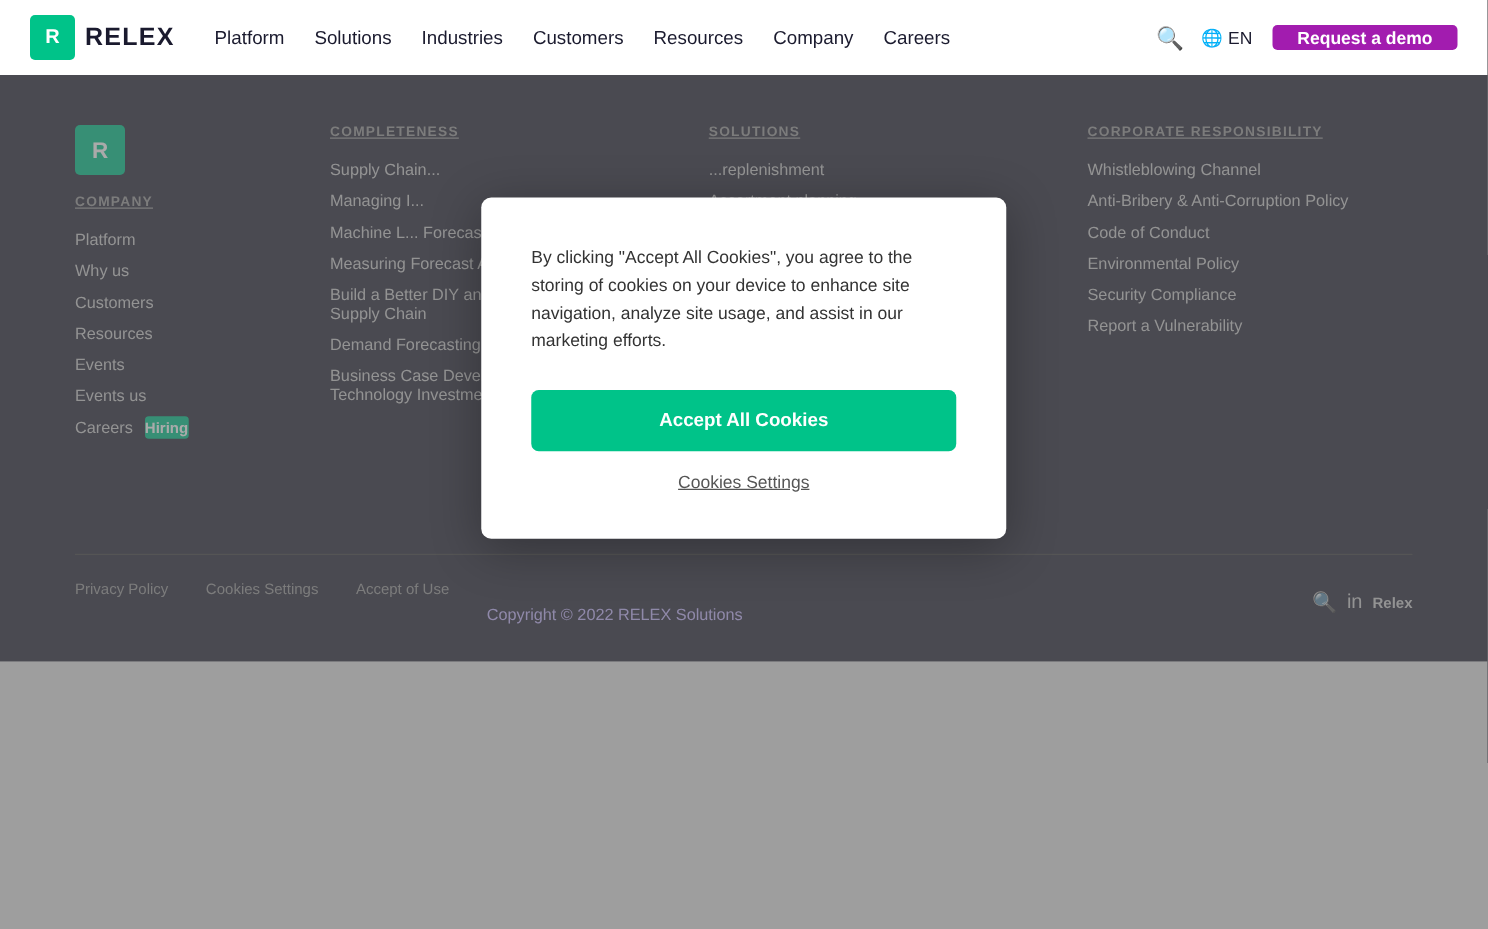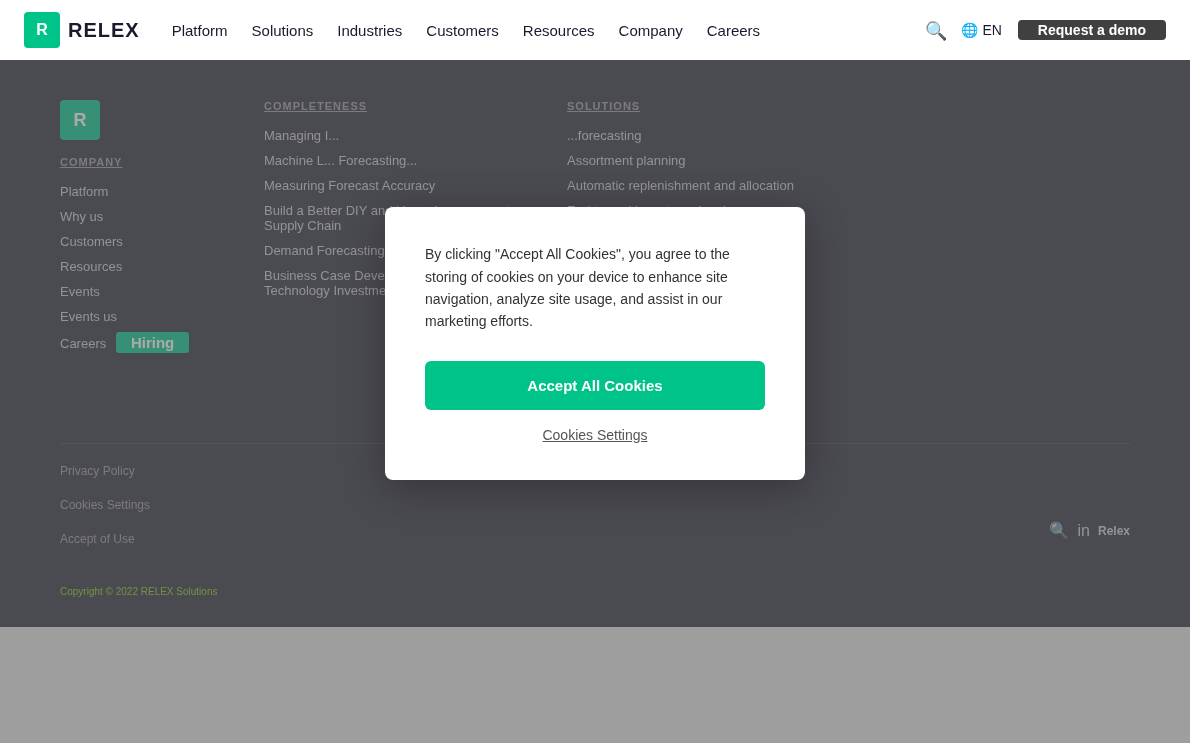--- a/index.html
+++ b/index.html
@@ -25,21 +25,21 @@
       display: flex; align-items: center; justify-content: center;
       color: #fff; font-weight: bold; font-size: 16px;
     }
     .logo-text { font-size: 20px; font-weight: bold; color: #1a1a2e; letter-spacing: 1px; }
     .nav-links { display: flex; gap: 24px; }
     .nav-link { font-size: 15px; color: #1a1a2e; text-decoration: none; cursor: pointer; }
     .nav-right { display: flex; align-items: center; gap: 16px; }
     .nav-icon { width: 20px; height: 20px; cursor: pointer; color: #1a1a2e; font-size: 18px; }
     .lang-btn { font-size: 14px; color: #1a1a2e; cursor: pointer; display: flex; align-items: center; gap: 4px; }
     .demo-btn {
-      background: #404040;
+      background: #a21caf;
       color: #fff;
       border: none;
       padding: 2px 20px;
       border-radius: 4px;
       font-size: 14px;
       font-weight: bold;
       cursor: pointer;
     }
 
     
@@ -81,36 +81,36 @@
       display: block;
       font-size: 13px;
       color: #ccc;
       text-decoration: none;
       margin-bottom: 10px;
       cursor: pointer;
     }
     .hiring-badge {
       background: #00c389;
       color: #fff;
-      font-size: 15px;
-      padding: 2px 15px;
+      font-size: 12px;
+      padding: 2px 0;
       border-radius: 3px;
       margin-left: 6px;
       font-weight: bold;
     }
     .footer-bottom {
       display: flex;
       justify-content: space-between;
       align-items: center;
       border-top: 1px solid #444;
       padding-top: 20px;
     }
-    .footer-bottom-links { display: flex; gap: 20px; flex-direction: column; }
+    .footer-bottom-links { display: flex; gap: 30px; }
     .footer-bottom-link { font-size: 12px; color: #999; cursor: pointer; text-decoration: none; }
-    .footer-copyright { font-size: 10px; color: #84cc16; margin-top: 20px; }
+    .footer-copyright { font-size: 13px; color: #c4b5fd; margin-top: 20px; }
     .social-icons { display: flex; align-items: center; gap: 8px; }
     .social-icon { font-size: 16px; color: #ccc; cursor: pointer; }
 
     
     .modal-overlay {
       position: absolute;
       top: 0; left: 0; right: 0; bottom: 0;
       background: rgba(100,100,100,0.55);
       display: flex;
       align-items: center;
@@ -201,43 +201,53 @@
         <a class="footer-link">Events</a>
         <a class="footer-link">Events us</a>
         <a class="footer-link">
           <span>Careers</span>
           <span class="hiring-badge">Hiring</span>
         </a>
       </div>
 
       <div class="footer-col">
         <div class="footer-col-title">COMPLETENESS</div>
+        <a class="footer-link">Supply Chain...</a>
         <a class="footer-link">Managing I...</a>
         <a class="footer-link">Machine L... Forecasting...</a>
         <a class="footer-link">Measuring Forecast Accuracy</a>
         <a class="footer-link">Build a Better DIY and Home Improvement Supply Chain</a>
         <a class="footer-link">Demand Forecasting in Retail</a>
         <a class="footer-link">Business Case Development for Supply Chain Technology Investment</a>
       </div>
 
       <div class="footer-col">
         <div class="footer-col-title">SOLUTIONS</div>
-        <a class="footer-link">...forecasting</a>
+        <a class="footer-link">...replenishment</a>
         <a class="footer-link">Assortment planning</a>
         <a class="footer-link">Automatic replenishment and allocation</a>
         <a class="footer-link">End-to-end inventory planning</a>
         <a class="footer-link">Omnichannel supply chain</a>
         <a class="footer-link">Fresh inventory</a>
         <a class="footer-link">Supply chain collaboration</a>
         <a class="footer-link">Store execution</a>
         <a class="footer-link">Workload forecasting</a>
         <a class="footer-link">Workforce optimization and management</a>
         <a class="footer-link">S&amp;OE and S&amp;OP</a>
       </div>
 
+      <div class="footer-col">
+        <div class="footer-col-title">CORPORATE RESPONSIBILITY</div>
+        <a class="footer-link">Whistleblowing Channel</a>
+        <a class="footer-link">Anti-Bribery &amp; Anti-Corruption Policy</a>
+        <a class="footer-link">Code of Conduct</a>
+        <a class="footer-link">Environmental Policy</a>
+        <a class="footer-link">Security Compliance</a>
+        <a class="footer-link">Report a Vulnerability</a>
+      </div>
 
     </div>
 
     <div class="footer-bottom">
       <div class="footer-bottom-links">
         <a class="footer-bottom-link">Privacy Policy</a>
         <a class="footer-bottom-link">Cookies Settings</a>
         <a class="footer-bottom-link">Accept of Use</a>
         <span class="footer-copyright">Copyright © 2022 RELEX Solutions</span>
       </div>

